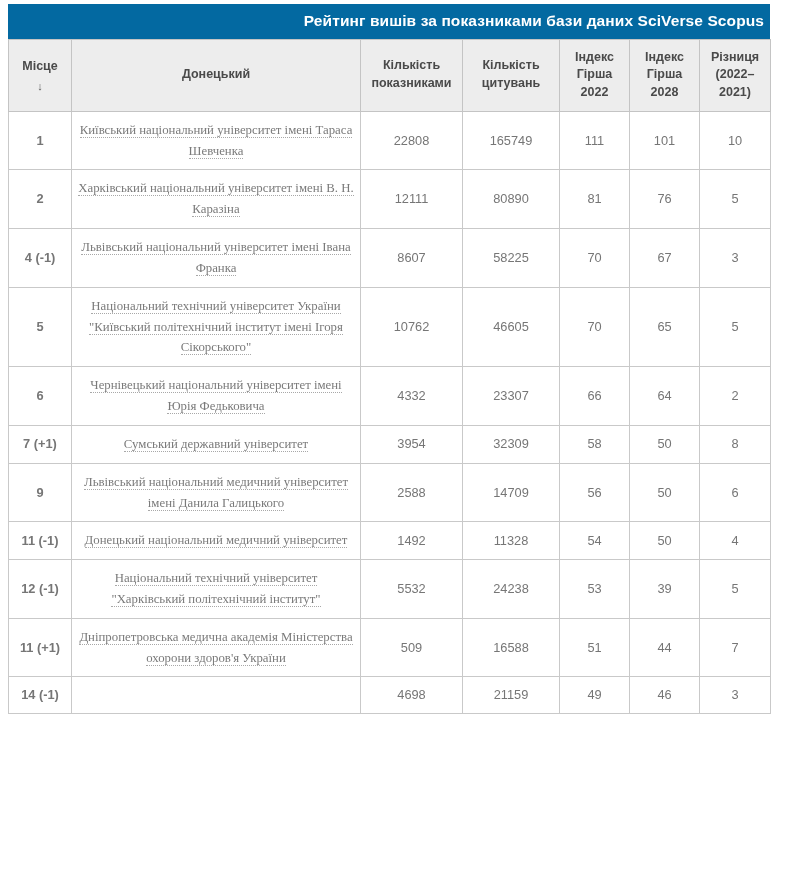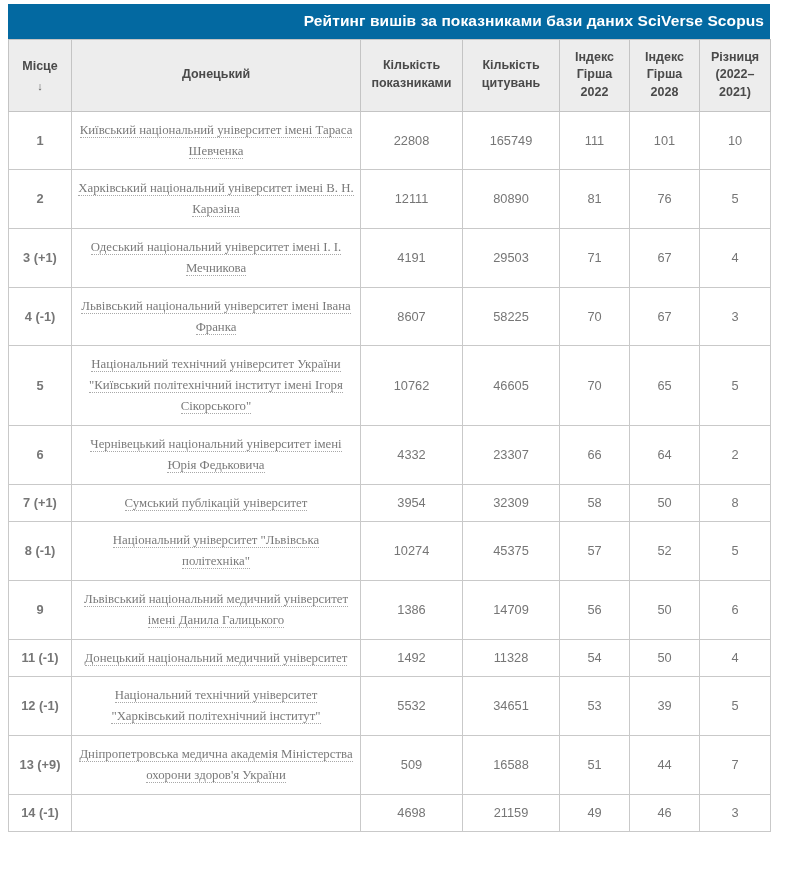--- a/index.html
+++ b/index.html
@@ -184,29 +184,20 @@
         <tr>
           <td class="c-rank">2</td>
           <td class="c-name"><span class="inst-link">Харківський національний університет імені В. Н. Каразіна</span></td>
           <td class="c-num">12111</td>
           <td class="c-num">80890</td>
           <td class="c-num">81</td>
           <td class="c-num">76</td>
           <td class="c-num">5</td>
         </tr>
         <tr>
-          <td class="c-rank">3 (+1)</td>
-          <td class="c-name"><span class="inst-link">Одеський національний університет імені І. І. Мечникова</span></td>
-          <td class="c-num">4191</td>
-          <td class="c-num">29503</td>
-          <td class="c-num">71</td>
-          <td class="c-num">67</td>
-          <td class="c-num">4</td>
-        </tr>
-        <tr>
           <td class="c-rank">4 (-1)</td>
           <td class="c-name"><span class="inst-link">Львівський національний університет імені Івана Франка</span></td>
           <td class="c-num">8607</td>
           <td class="c-num">58225</td>
           <td class="c-num">70</td>
           <td class="c-num">67</td>
           <td class="c-num">3</td>
         </tr>
         <tr>
           <td class="c-rank">5</td>
@@ -221,65 +212,56 @@
           <td class="c-rank">6</td>
           <td class="c-name"><span class="inst-link">Чернівецький національний університет імені Юрія Федьковича</span></td>
           <td class="c-num">4332</td>
           <td class="c-num">23307</td>
           <td class="c-num">66</td>
           <td class="c-num">64</td>
           <td class="c-num">2</td>
         </tr>
         <tr>
           <td class="c-rank">7 (+1)</td>
-          <td class="c-name"><span class="inst-link">Сумський публікацій університет</span></td>
+          <td class="c-name"><span class="inst-link">Сумський державний університет</span></td>
           <td class="c-num">3954</td>
           <td class="c-num">32309</td>
           <td class="c-num">58</td>
           <td class="c-num">50</td>
           <td class="c-num">8</td>
         </tr>
         <tr>
-          <td class="c-rank">8 (-1)</td>
-          <td class="c-name"><span class="inst-link">Національний університет "Львівська політехніка"</span></td>
-          <td class="c-num">10274</td>
-          <td class="c-num">45375</td>
-          <td class="c-num">57</td>
-          <td class="c-num">52</td>
-          <td class="c-num">5</td>
-        </tr>
-        <tr>
           <td class="c-rank">9</td>
           <td class="c-name"><span class="inst-link">Львівський національний медичний університет імені Данила Галицького</span></td>
-          <td class="c-num">1386</td>
+          <td class="c-num">2588</td>
           <td class="c-num">14709</td>
           <td class="c-num">56</td>
           <td class="c-num">50</td>
           <td class="c-num">6</td>
         </tr>
         <tr>
           <td class="c-rank">11 (-1)</td>
           <td class="c-name"><span class="inst-link">Донецький національний медичний університет</span></td>
           <td class="c-num">1492</td>
           <td class="c-num">11328</td>
           <td class="c-num">54</td>
           <td class="c-num">50</td>
           <td class="c-num">4</td>
         </tr>
         <tr>
           <td class="c-rank">12 (-1)</td>
           <td class="c-name"><span class="inst-link">Національний технічний університет "Харківський політехнічний інститут"</span></td>
           <td class="c-num">5532</td>
-          <td class="c-num">34651</td>
+          <td class="c-num">24238</td>
           <td class="c-num">53</td>
           <td class="c-num">39</td>
           <td class="c-num">5</td>
         </tr>
         <tr>
-          <td class="c-rank">13 (+9)</td>
+          <td class="c-rank">11 (+1)</td>
           <td class="c-name"><span class="inst-link">Дніпропетровська медична академія Міністерства охорони здоров'я України</span></td>
           <td class="c-num">509</td>
           <td class="c-num">16588</td>
           <td class="c-num">51</td>
           <td class="c-num">44</td>
           <td class="c-num">7</td>
         </tr>
         <tr>
           <td class="c-rank">14 (-1)</td>
           <td class="c-name"></td>

